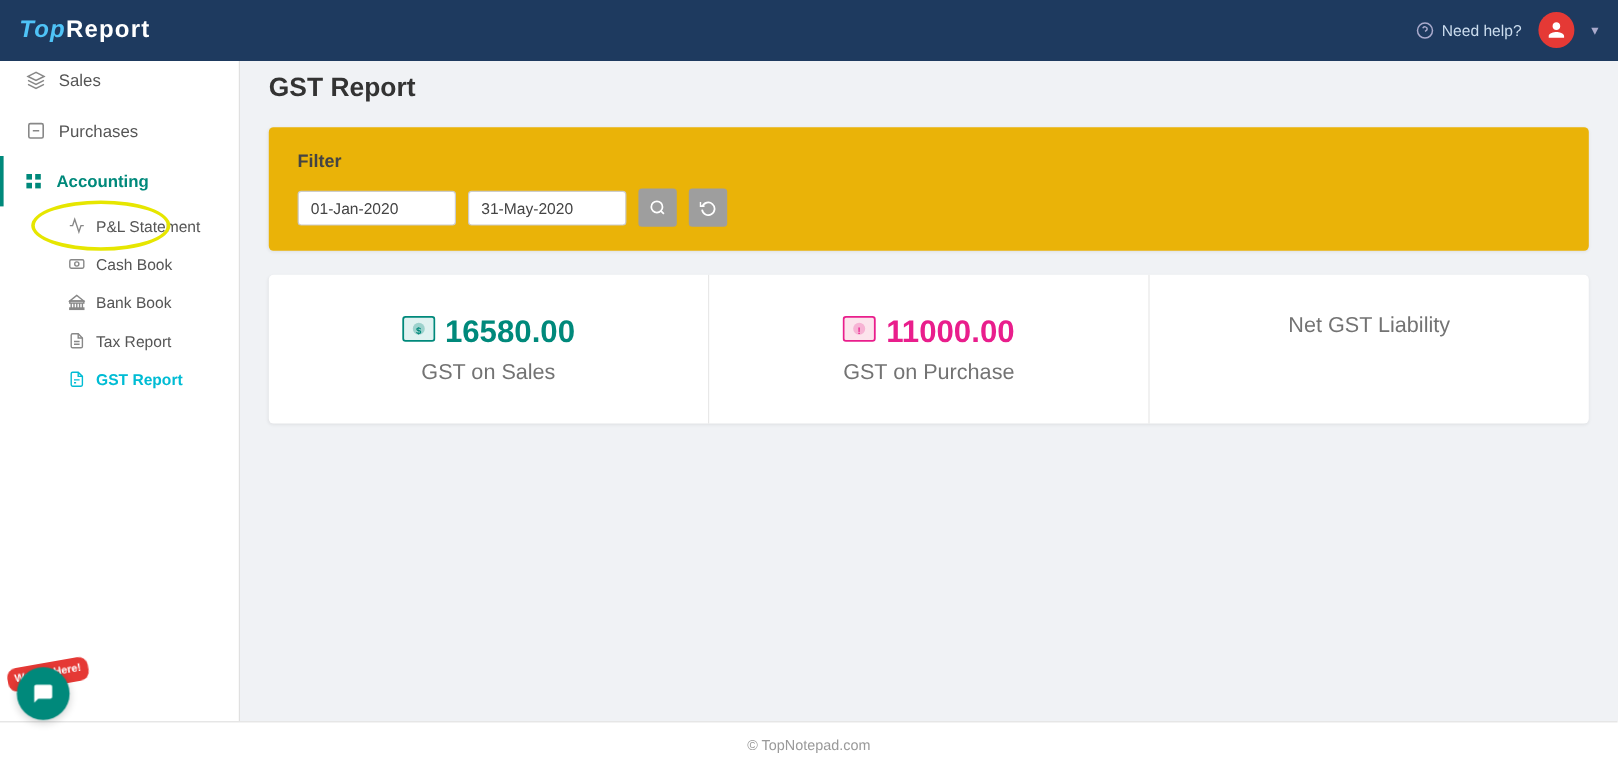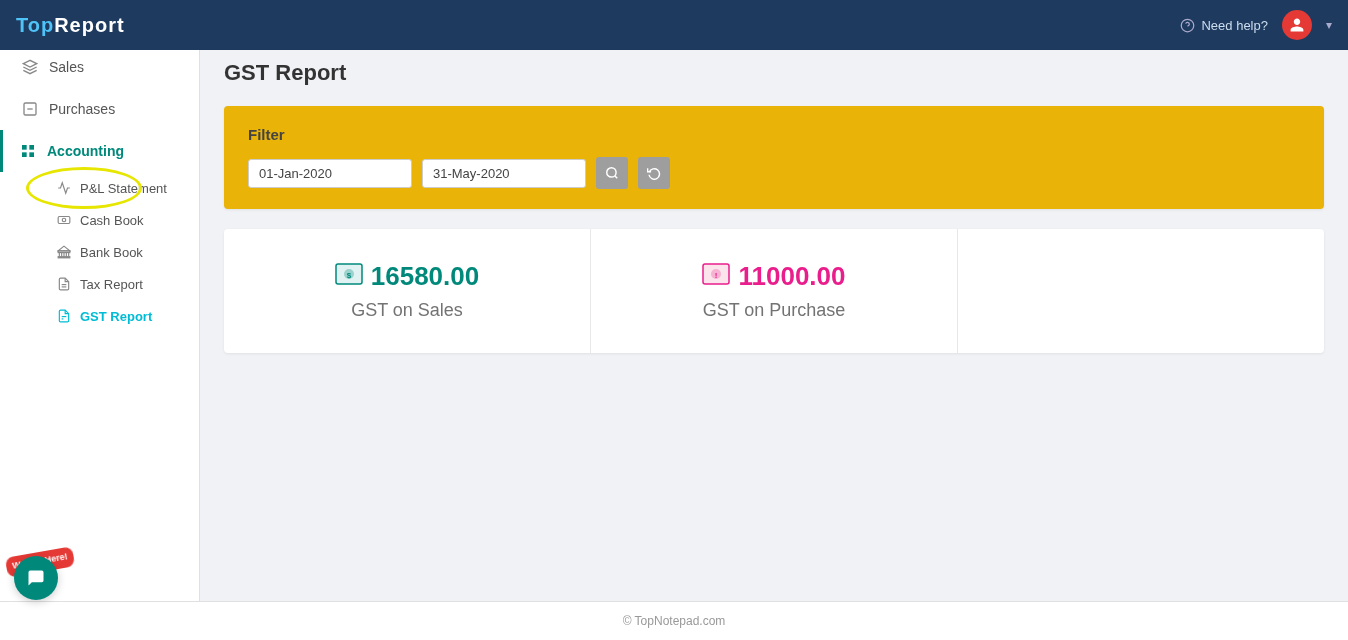--- a/index.html
+++ b/index.html
@@ -141,21 +141,21 @@
       display: flex;
       align-items: center;
       gap: 6px;
     }
     .filter-input {
       border: 1px solid #ccc;
       border-radius: 3px;
       padding: 6px 10px;
       font-size: 13px;
       color: #444;
-      width: 164px;
+      width: 132px;
       outline: none;
     }
     .filter-btn {
       background: #9e9e9e;
       border: none;
       border-radius: 3px;
       width: 32px;
       height: 32px;
       cursor: pointer;
       display: flex;
@@ -239,21 +239,21 @@
       transform: rotate(-10deg);
       line-height: 1.3;
       text-align: center;
     }
   </style>
 </head>
 <body>
 
 <nav class="topnav">
   <div class="topnav-logo">
-    <span style="color:#4fc3f7;">Top</span><span>Report</span>
+    <span style="color:#4fc3f7;font-style:italic;">Top</span><span>Report</span>
   </div>
   <div class="topnav-right">
     <div class="need-help">
       <svg width="15" height="15" viewBox="0 0 24 24" fill="none" stroke="#aac" stroke-width="2">
           <circle cx="12" cy="12" r="10"></circle>
           <path d="M9.09 9a3 3 0 0 1 5.83 1c0 2-3 3-3 3"></path>
           <line x1="12" y1="17" x2="12.01" y2="17"></line>
         </svg>
       <span>Need help?</span>
     </div>
@@ -418,20 +418,21 @@
               <circle cx="14" cy="11" r="5" fill="#e91e8c" opacity="0.25"></circle>
               <text x="14" y="15" text-anchor="middle" font-size="8" fill="#e91e8c" font-weight="bold">!</text>
             </svg>
           </span>
           <span>11000.00</span>
         </div>
         <div class="stat-label">GST on Purchase</div>
       </div>
 
       <div class="stat-block">
+        <div class="stat-label">Net GST Liability</div>
       </div>
 
     </div>
 
   </main>
 </div>
 
 <footer class="footer">
   <span>© TopNotepad.com</span>
 </footer>

